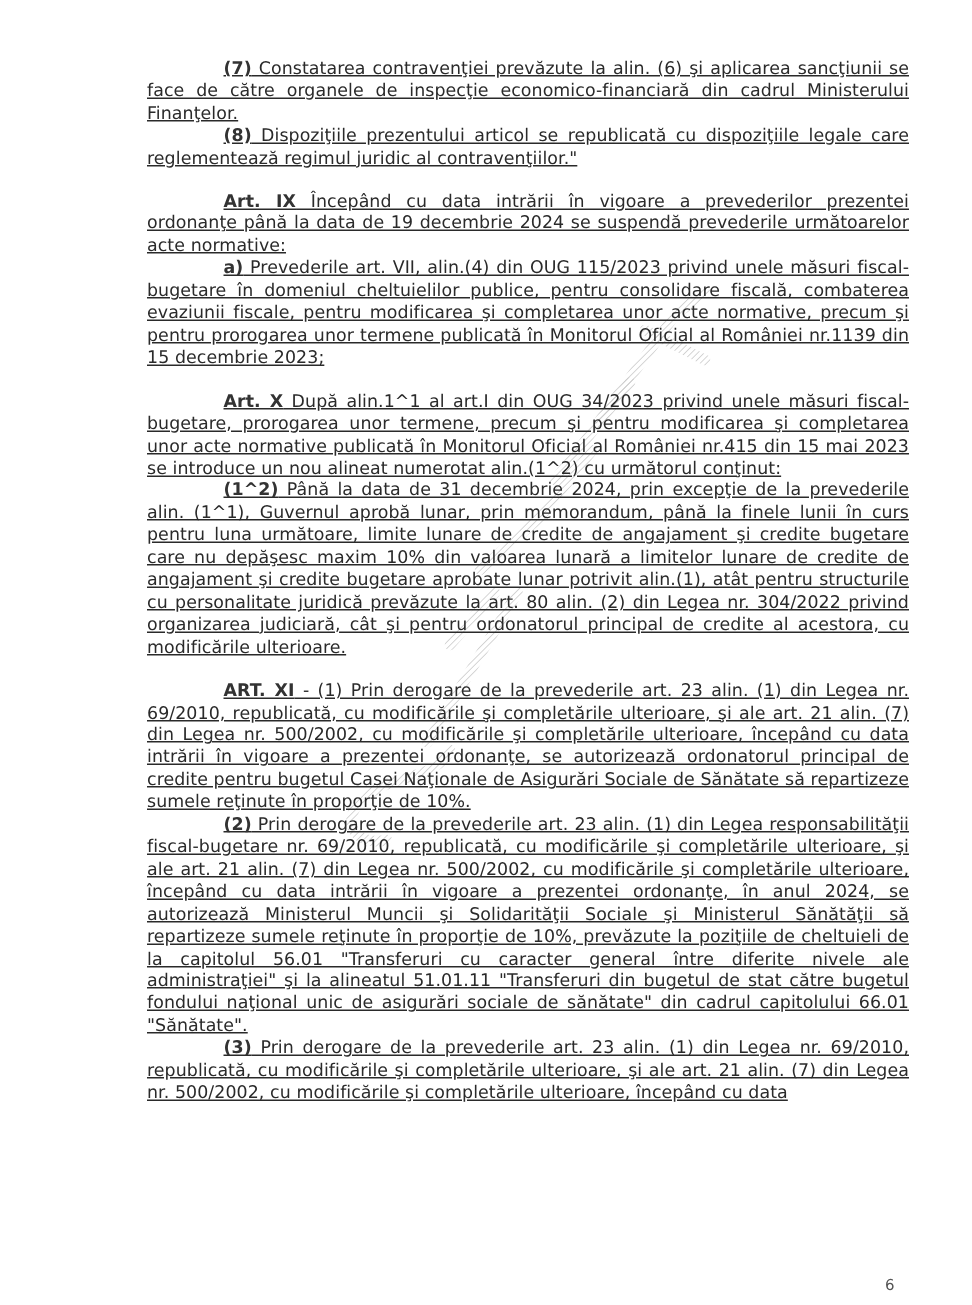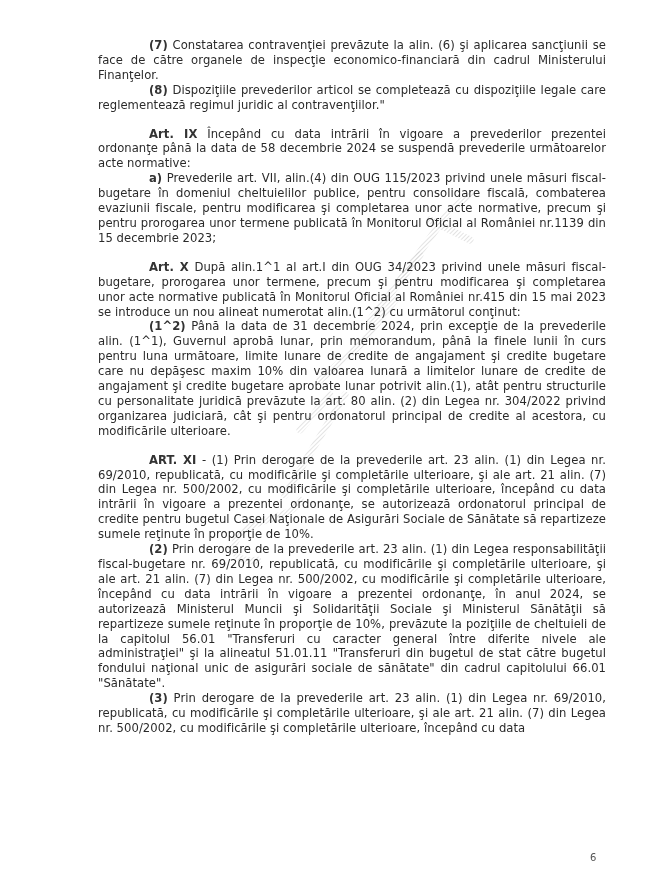--- a/index.html
+++ b/index.html
@@ -2,21 +2,21 @@
 <html><head>
 <meta charset="utf-8">
 <style>
   html, body { margin: 0; padding: 0; }
   body {
     width: 648px; height: 870px; background: #ffffff; position: relative; overflow: hidden;
     font-family: "DejaVu Sans", sans-serif; color: #2a2a2a;
   }
   .page { position: absolute; left: 98px; top: 38px; width: 508px; font-size: 11.6px; line-height: 14.9px; letter-spacing: 0.05px; }
   .para { margin: 0; text-align: justify; text-align-last: left; }
-  .ind { text-indent: 51px; }
+  .ind { text-indent: 51px; text-decoration: underline; }
   .gap { height: 14px; }
   .lbl { font-weight: bold; color: #333; }
   .art { font-weight: bold; color: #333; }
   .pagenum { position: absolute; left: 590px; top: 852px; font-size: 10px; color: #555; }
   .watermark { position: absolute; left: 0; top: 0; width: 648px; height: 870px; pointer-events: none; }
 </style>
 </head>
 <body>
 
 <svg class="watermark" viewBox="0 0 648 870" xmlns="http://www.w3.org/2000/svg">
@@ -31,23 +31,23 @@
     <path d="M320 380 L360 345 L395 300"></path>
     <path d="M370 320 L420 255"></path>
     <path d="M400 280 L450 210 L470 195"></path>
     <path d="M300 430 L330 395"></path>
     <path d="M430 220 L470 240"></path>
   </g>
 </svg>
 
 <div class="page">
   <p class="para ind"><span class="lbl">(7)</span><span> Constatarea contravenţiei prevăzute la alin. (6) şi aplicarea sancţiunii se face de către organele de inspecţie economico-financiară din cadrul Ministerului Finanţelor.</span></p>
-  <p class="para ind"><span class="lbl">(8)</span><span> Dispoziţiile prevederilor articol se completează cu dispoziţiile legale care reglementează regimul juridic al contravenţiilor."</span></p>
+  <p class="para ind"><span class="lbl">(8)</span><span> Dispoziţiile prezentului articol se republicată cu dispoziţiile legale care reglementează regimul juridic al contravenţiilor."</span></p>
   <div class="gap"></div>
-  <p class="para ind"><span class="art">Art. IX</span><span> Începând cu data intrării în vigoare a prevederilor prezentei ordonanţe până la data de 58 decembrie 2024 se suspendă prevederile următoarelor acte normative:</span></p>
+  <p class="para ind"><span class="art">Art. IX</span><span> Începând cu data intrării în vigoare a prevederilor prezentei ordonanţe până la data de 19 decembrie 2024 se suspendă prevederile următoarelor acte normative:</span></p>
   <p class="para ind"><span class="lbl">a)</span><span> Prevederile art. VII, alin.(4) din OUG 115/2023 privind unele măsuri fiscal-bugetare în domeniul cheltuielilor publice, pentru consolidare fiscală, combaterea evaziunii fiscale, pentru modificarea şi completarea unor acte normative, precum şi pentru prorogarea unor termene publicată în Monitorul Oficial al României nr.1139 din 15 decembrie 2023;</span></p>
   <div class="gap"></div>
   <p class="para ind"><span class="art">Art. X</span><span> După alin.1^1 al art.I din OUG 34/2023 privind unele măsuri fiscal-bugetare, prorogarea unor termene, precum şi pentru modificarea şi completarea unor acte normative publicată în Monitorul Oficial al României nr.415 din 15 mai 2023 se introduce un nou alineat numerotat alin.(1^2) cu următorul conţinut:</span></p>
   <p class="para ind"><span class="lbl">(1^2)</span><span> Până la data de 31 decembrie 2024, prin excepţie de la prevederile alin. (1^1), Guvernul aprobă lunar, prin memorandum, până la finele lunii în curs pentru luna următoare, limite lunare de credite de angajament şi credite bugetare care nu depăşesc maxim 10% din valoarea lunară a limitelor lunare de credite de angajament şi credite bugetare aprobate lunar potrivit alin.(1), atât pentru structurile cu personalitate juridică prevăzute la art. 80 alin. (2) din Legea nr. 304/2022 privind organizarea judiciară, cât şi pentru ordonatorul principal de credite al acestora, cu modificările ulterioare.</span></p>
   <div class="gap"></div>
   <p class="para ind"><span class="art">ART. XI</span><span> - (1) Prin derogare de la prevederile art. 23 alin. (1) din Legea nr. 69/2010, republicată, cu modificările şi completările ulterioare, şi ale art. 21 alin. (7) din Legea nr. 500/2002, cu modificările şi completările ulterioare, începând cu data intrării în vigoare a prezentei ordonanţe, se autorizează ordonatorul principal de credite pentru bugetul Casei Naţionale de Asigurări Sociale de Sănătate să repartizeze sumele reţinute în proporţie de 10%.</span></p>
   <p class="para ind"><span class="lbl">(2)</span><span> Prin derogare de la prevederile art. 23 alin. (1) din Legea responsabilităţii fiscal-bugetare nr. 69/2010, republicată, cu modificările şi completările ulterioare, şi ale art. 21 alin. (7) din Legea nr. 500/2002, cu modificările şi completările ulterioare, începând cu data intrării în vigoare a prezentei ordonanţe, în anul 2024, se autorizează Ministerul Muncii şi Solidarităţii Sociale şi Ministerul Sănătăţii să repartizeze sumele reţinute în proporţie de 10%, prevăzute la poziţiile de cheltuieli de la capitolul 56.01 "Transferuri cu caracter general între diferite nivele ale administraţiei" şi la alineatul 51.01.11 "Transferuri din bugetul de stat către bugetul fondului naţional unic de asigurări sociale de sănătate" din cadrul capitolului 66.01 "Sănătate".</span></p>
   <p class="para ind"><span class="lbl">(3)</span><span> Prin derogare de la prevederile art. 23 alin. (1) din Legea nr. 69/2010, republicată, cu modificările şi completările ulterioare, şi ale art. 21 alin. (7) din Legea nr. 500/2002, cu modificările şi completările ulterioare, începând cu data</span></p>
 </div>
 

